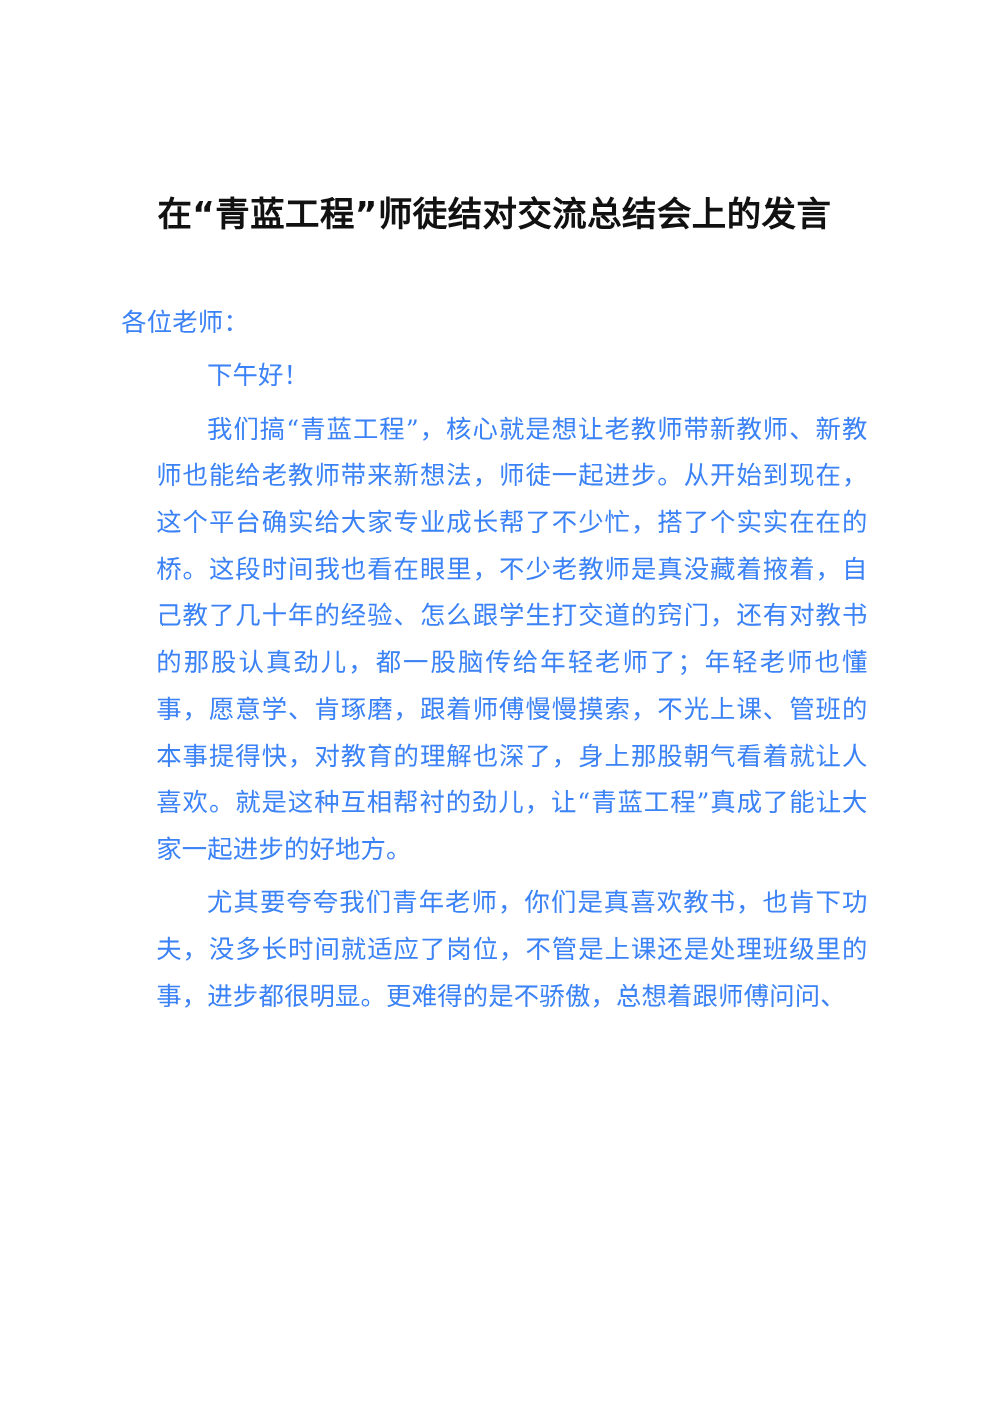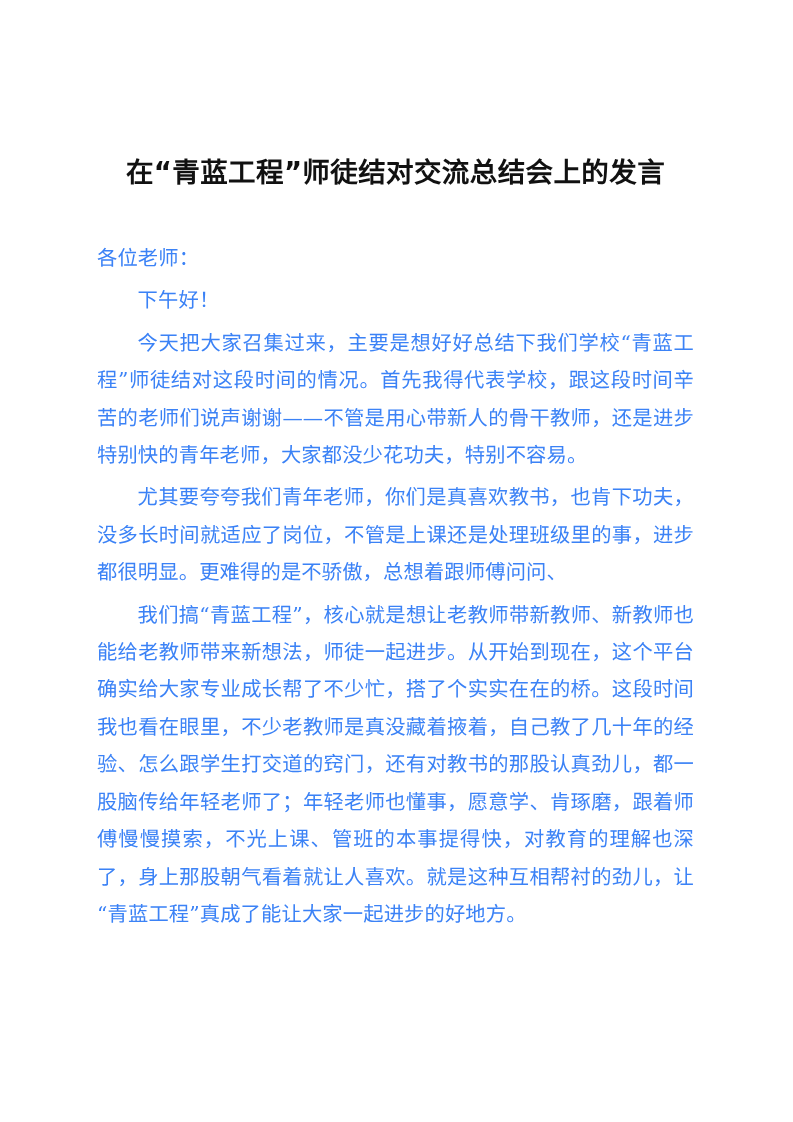--- a/index.html
+++ b/index.html
@@ -77,32 +77,32 @@
     text-indent: 2em;
   }
 
   p.para.salutation {
     text-indent: 0;
   }
 
   
   p.para + p.para {
     margin-top: 4.4px;
+    margin-left: 28px;
   }
 </style>
 </head>
 <body>
 
 <div class="page">
   <div class="content">
 
     <h1 class="doc-title">在“青蓝工程”师徒结对交流总结会上的发言</h1>
 
     <div class="body-block">
       <p class="para salutation">各位老师：</p>
       <p class="para indent">下午好！</p>
-      <p class="para indent">今天把大家召集过来，主要是想好好总结下我们学校“青蓝工程”师徒结对这段时间的情况。首先我得代表学校，跟这段时间辛苦的老师们说声谢谢——不管是用心带新人的骨干教师，还是进步特别快的青年老师，大家都没少花功夫，特别不容易。</p>
+      <p class="para indent">我们搞“青蓝工程”，核心就是想让老教师带新教师、新教师也能给老教师带来新想法，师徒一起进步。从开始到现在，这个平台确实给大家专业成长帮了不少忙，搭了个实实在在的桥。这段时间我也看在眼里，不少老教师是真没藏着掖着，自己教了几十年的经验、怎么跟学生打交道的窍门，还有对教书的那股认真劲儿，都一股脑传给年轻老师了；年轻老师也懂事，愿意学、肯琢磨，跟着师傅慢慢摸索，不光上课、管班的本事提得快，对教育的理解也深了，身上那股朝气看着就让人喜欢。就是这种互相帮衬的劲儿，让“青蓝工程”真成了能让大家一起进步的好地方。</p>
       <p class="para indent">尤其要夸夸我们青年老师，你们是真喜欢教书，也肯下功夫，没多长时间就适应了岗位，不管是上课还是处理班级里的事，进步都很明显。更难得的是不骄傲，总想着跟师傅问问、</p>
-      <p class="para indent">我们搞“青蓝工程”，核心就是想让老教师带新教师、新教师也能给老教师带来新想法，师徒一起进步。从开始到现在，这个平台确实给大家专业成长帮了不少忙，搭了个实实在在的桥。这段时间我也看在眼里，不少老教师是真没藏着掖着，自己教了几十年的经验、怎么跟学生打交道的窍门，还有对教书的那股认真劲儿，都一股脑传给年轻老师了；年轻老师也懂事，愿意学、肯琢磨，跟着师傅慢慢摸索，不光上课、管班的本事提得快，对教育的理解也深了，身上那股朝气看着就让人喜欢。就是这种互相帮衬的劲儿，让“青蓝工程”真成了能让大家一起进步的好地方。</p>
     </div>
 
   </div>
 </div>
 
 </body></html>

